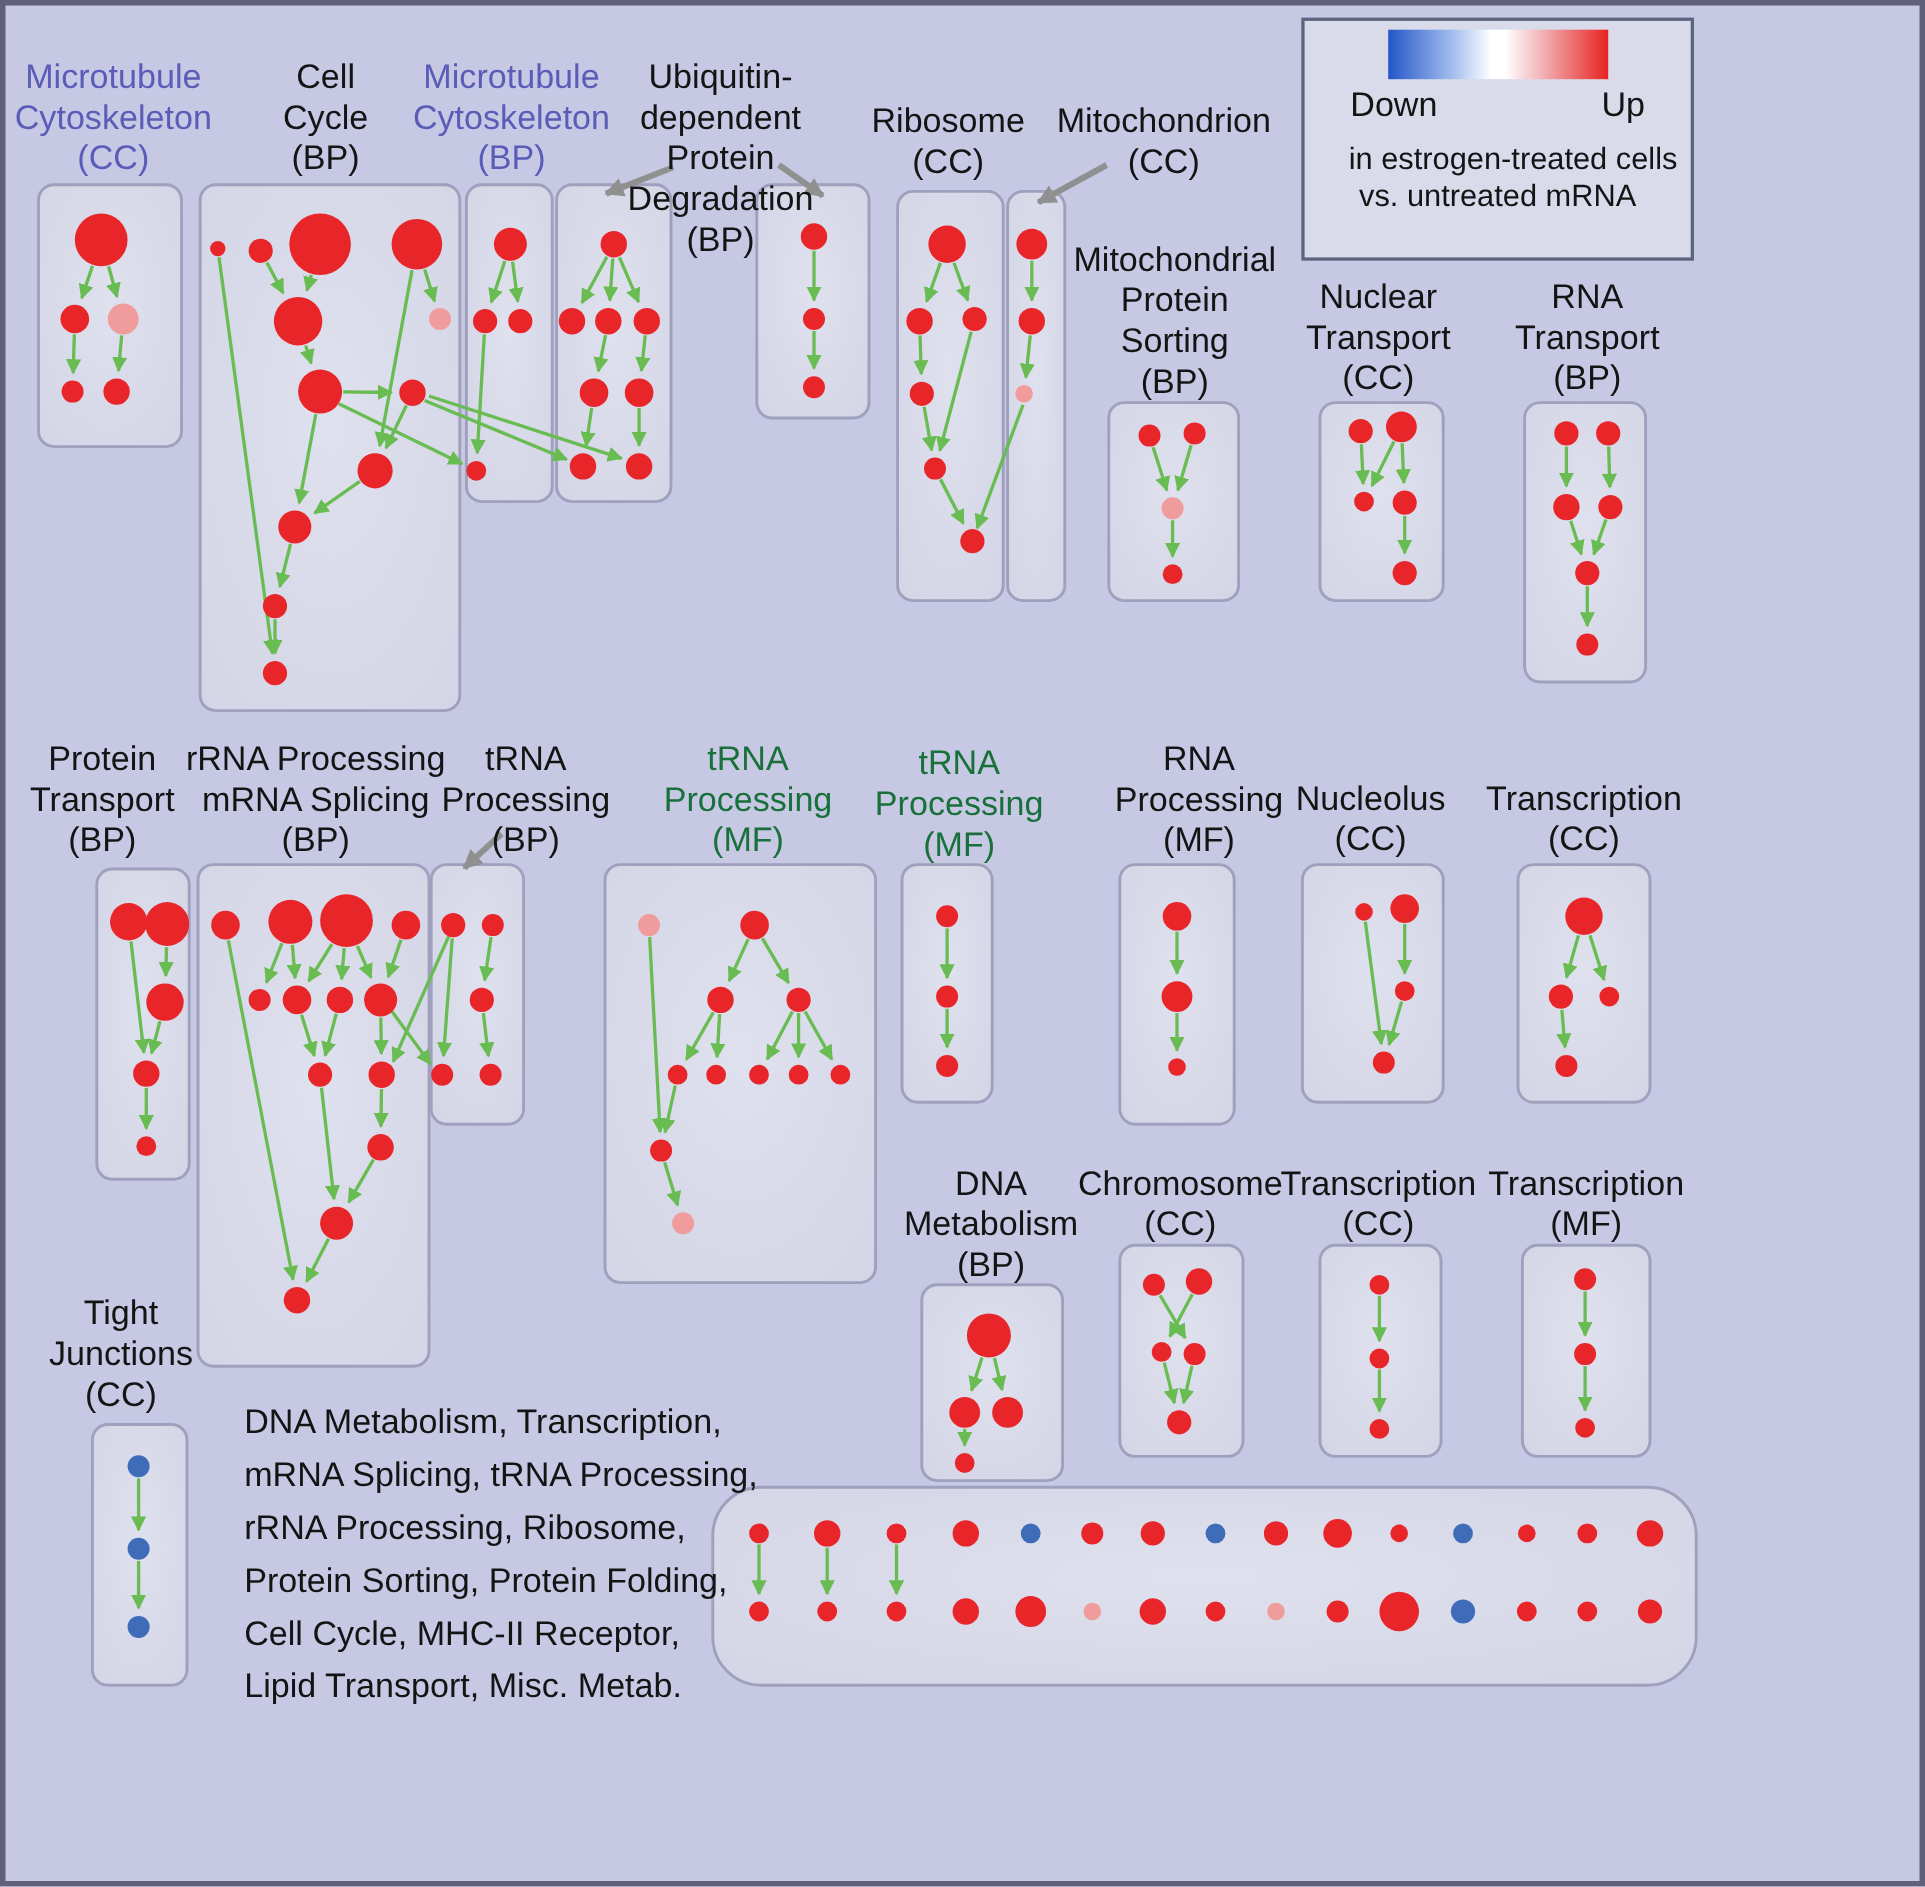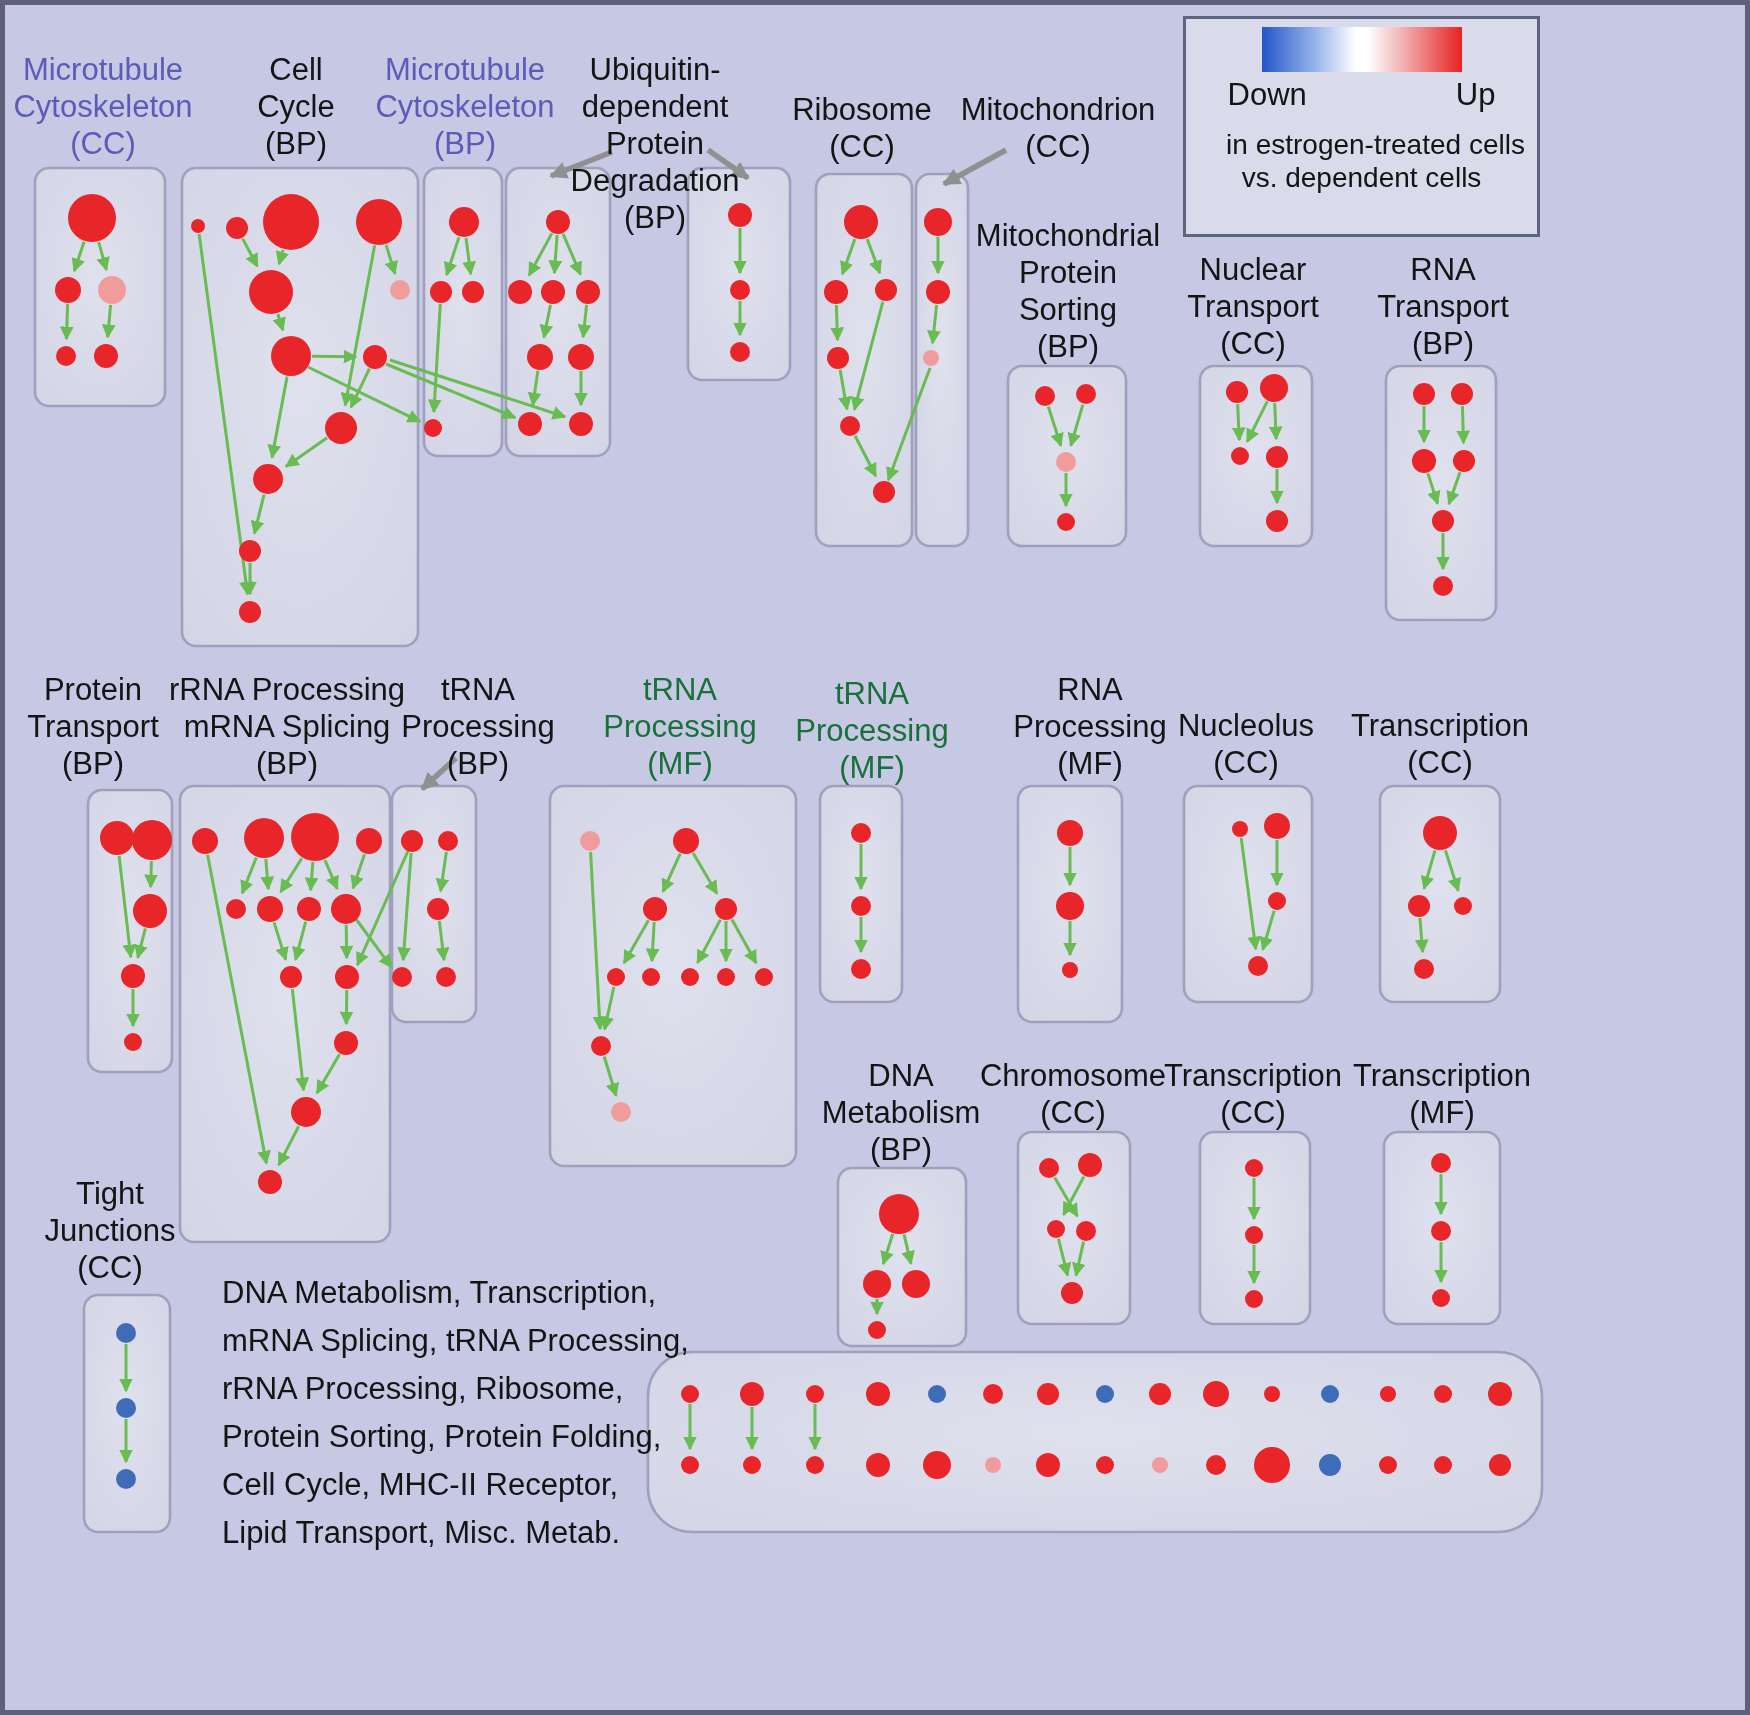--- a/index.html
+++ b/index.html
@@ -365,14 +365,14 @@
     </g>
   </svg>
 
 <div class="legend">
   <div class="legend-gradient"></div>
   <div class="legend-updown">
     <span>Down</span>
     <span>Up</span>
   </div>
   <div class="legend-context first">in estrogen-treated cells</div>
-  <div class="legend-context">vs. dependent cells</div>
+  <div class="legend-context">vs. untreated mRNA</div>
 </div>
 
 </body></html>

